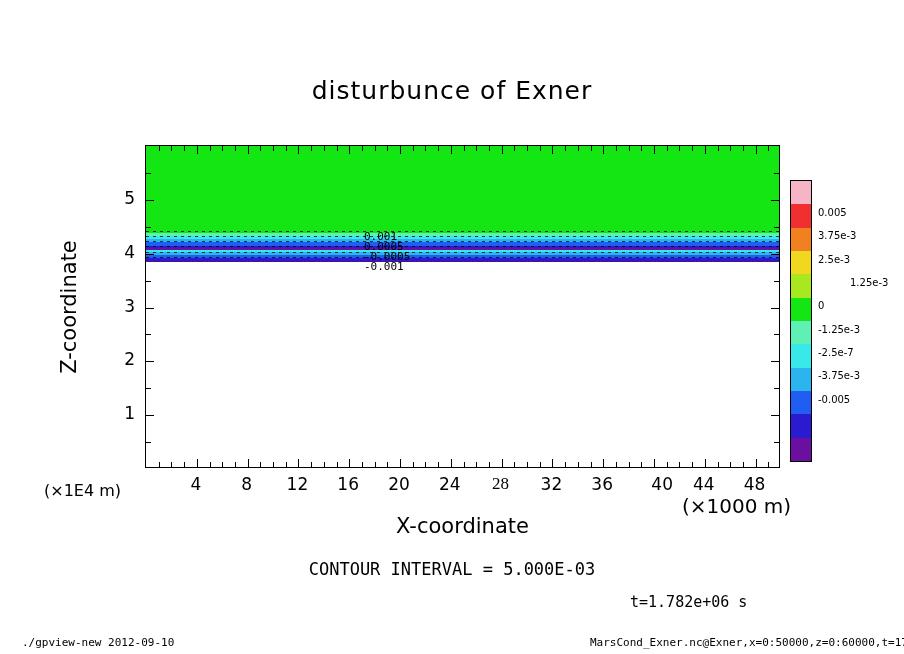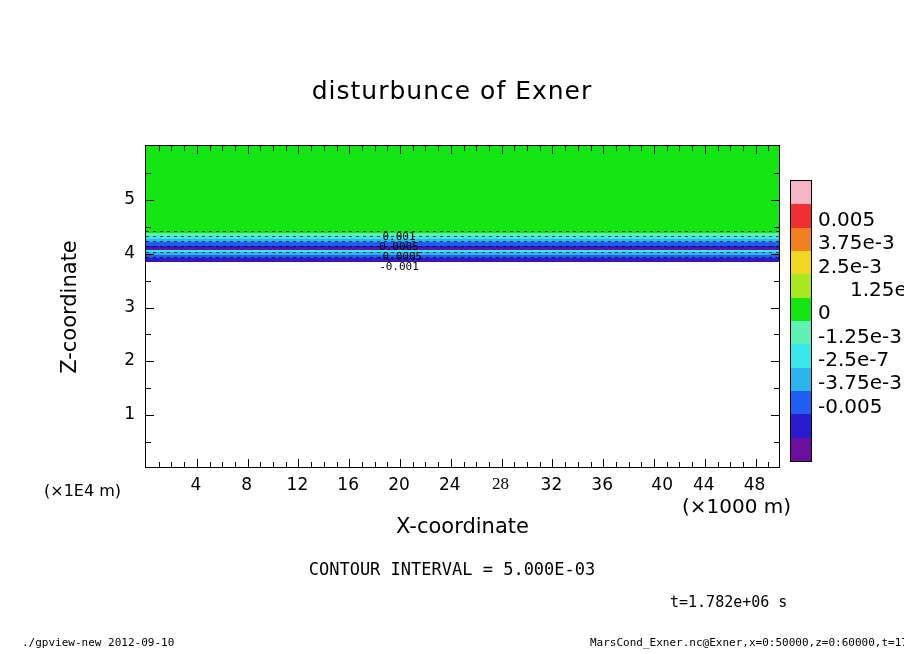--- a/index.html
+++ b/index.html
@@ -62,21 +62,20 @@
     left: 0; width: 100%; height: 1px;
     background: repeating-linear-gradient(to right,
       #000 0px, #000 3px, transparent 3px, transparent 7px);
     opacity: .75;
   }
   #contour-label-group {
     left: 218px; top: 86px;
     width: 70px;
     font-size: 11px;
     line-height: 10px;
-    text-align: center;
     color: #000;
     font-family: "DejaVu Sans Mono", monospace;
   }
   #contour-label-group div { white-space: nowrap; }
 
   
   .tick-x-top, .tick-x-bot { position: absolute; width: 1px; background: #000; }
   .tick-x-top { top: 0; height: 7px; }
   .tick-x-bot { bottom: 0; height: 7px; }
   .tick-y-left, .tick-y-right { position: absolute; height: 1px; background: #000; }
@@ -126,36 +125,35 @@
   #colorbar {
     left: 790px; top: 180px;
     width: 22px; height: 282px;
     border: 1px solid #000;
     box-sizing: border-box;
   }
   #colorbar .cb-cell { width: 100%; }
   .cb-tick-label {
     position: absolute;
     left: 818px;
-    font-size: 20px;
+    font-size: 10px;
     margin-top: -9px;
     white-space: nowrap;
   }
 
   #contour-interval {
     left: 0; top: 559px; width: 904px;
     text-align: center;
     font-size: 17px;
     font-family: "DejaVu Sans Mono", monospace;
   }
   #time-stamp {
     left: 630px; top: 593px;
     font-size: 15px;
     font-family: "DejaVu Sans Mono", monospace;
-    margin-left: 40px;
   }
   #footer-left {
     left: 22px; top: 636px;
     font-size: 11px;
     font-family: "DejaVu Sans Mono", monospace;
   }
   #footer-right {
     left: 590px; top: 636px;
     font-size: 11px;
     font-family: "DejaVu Sans Mono", monospace;

